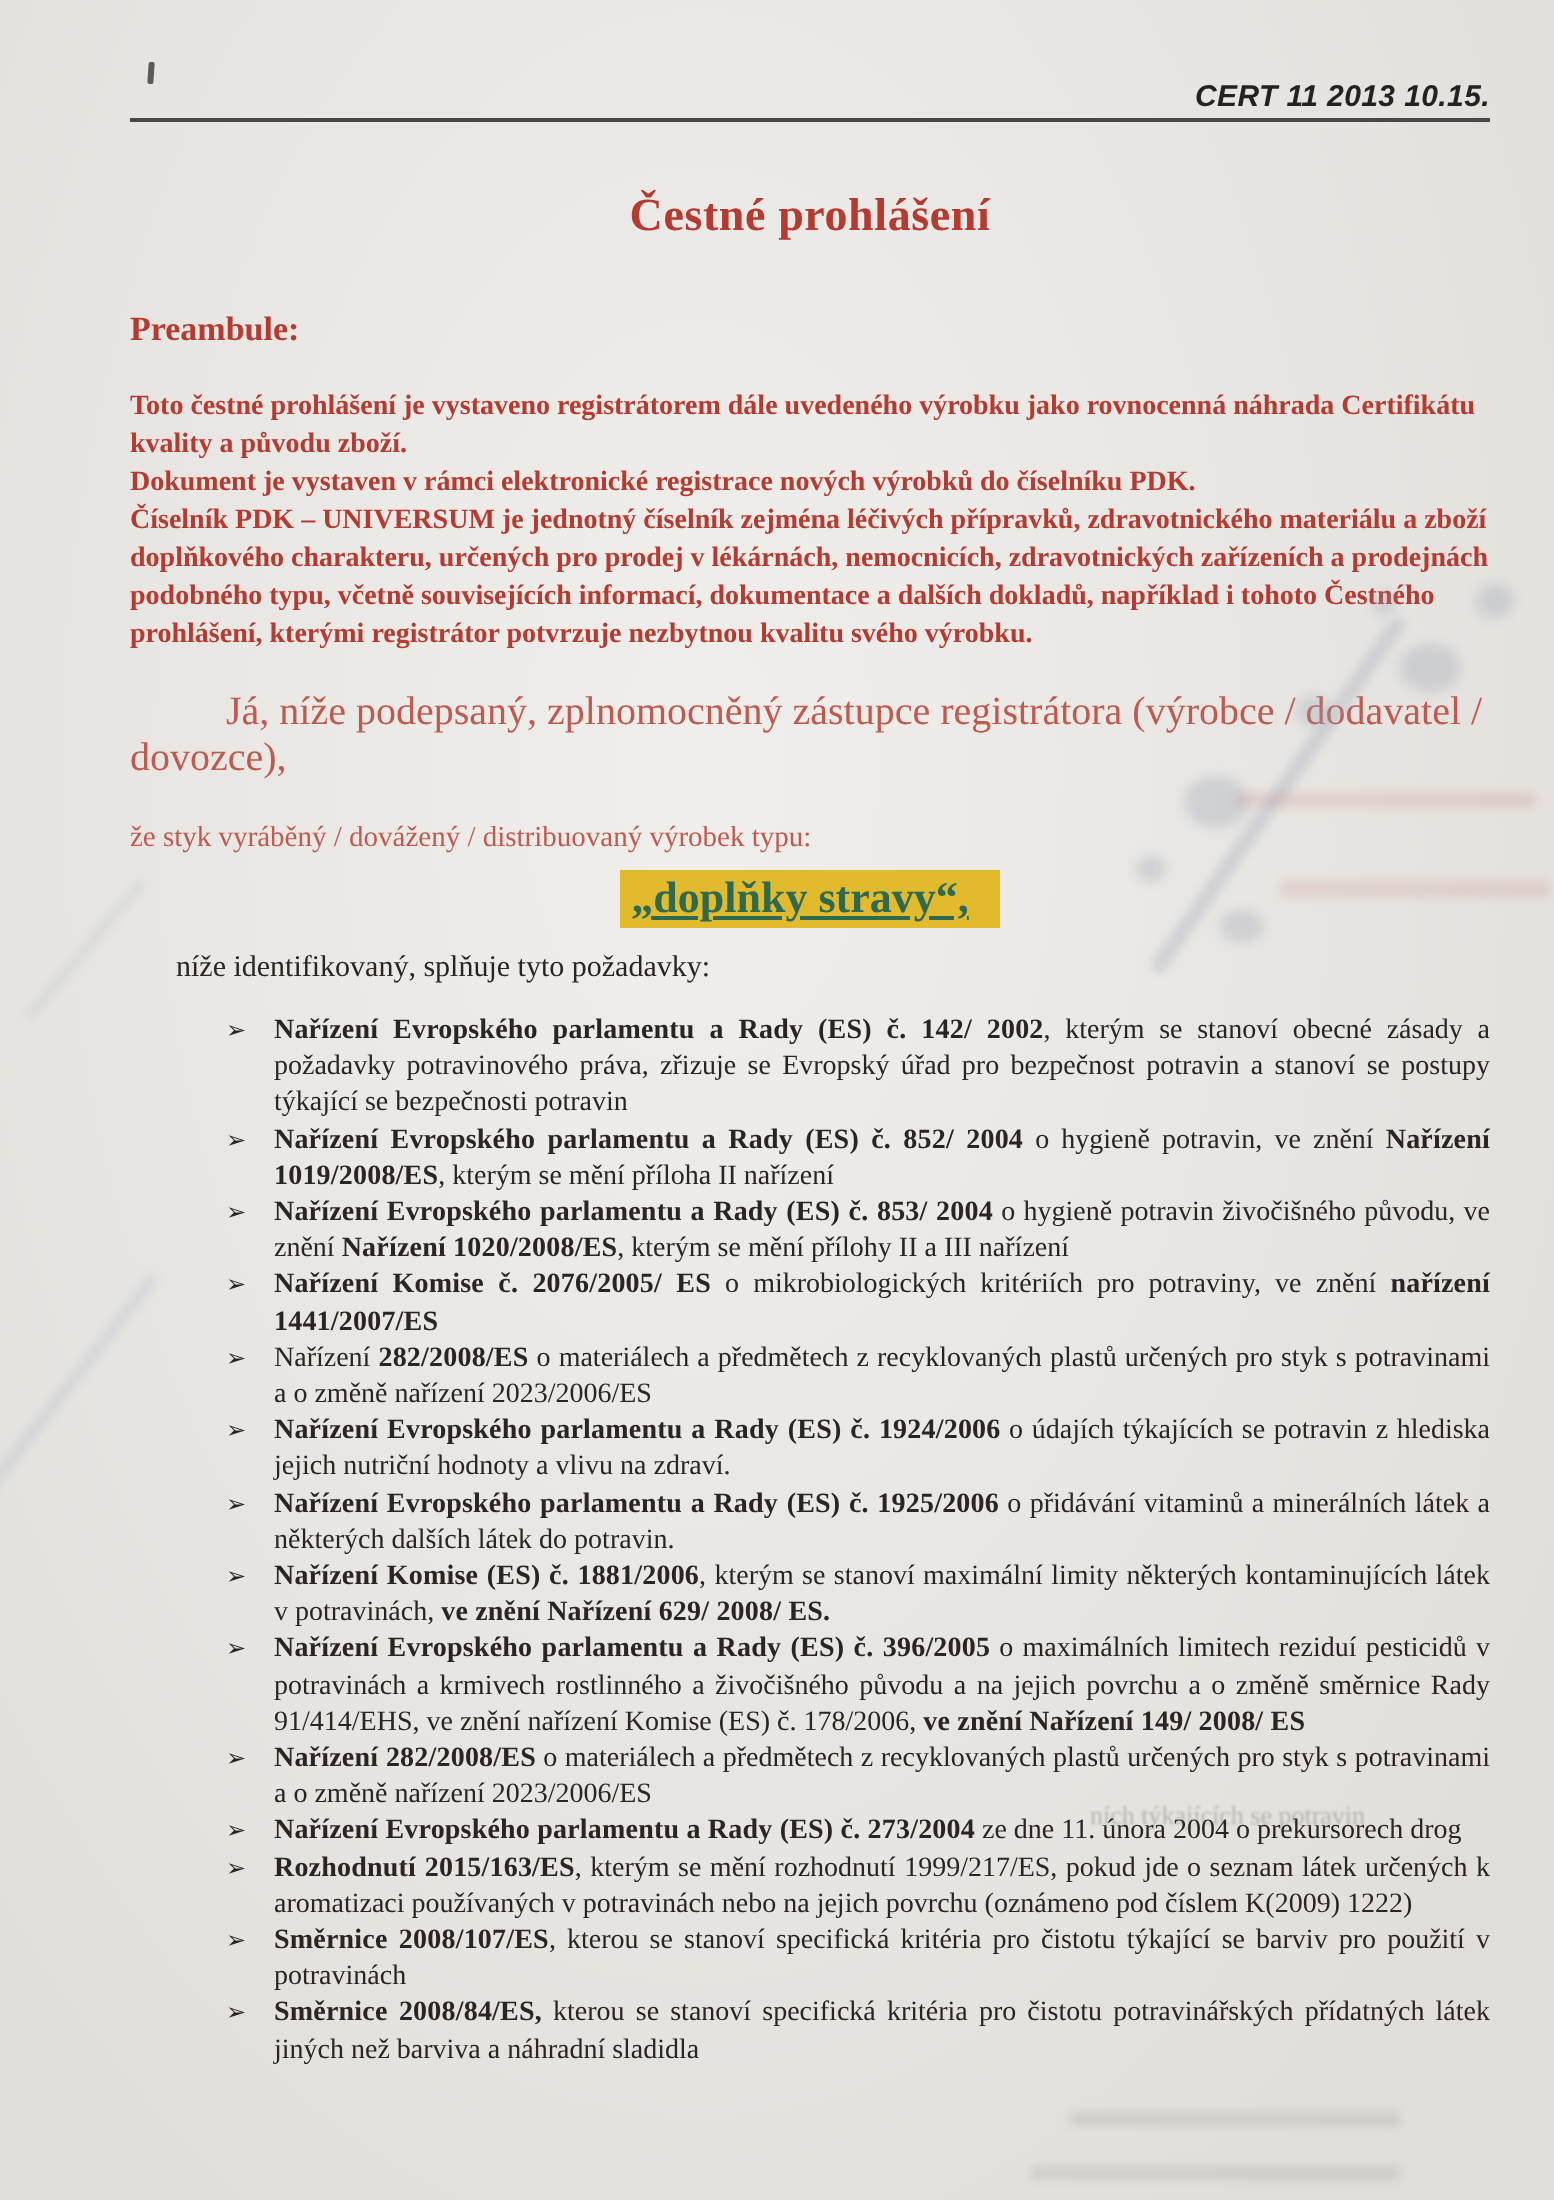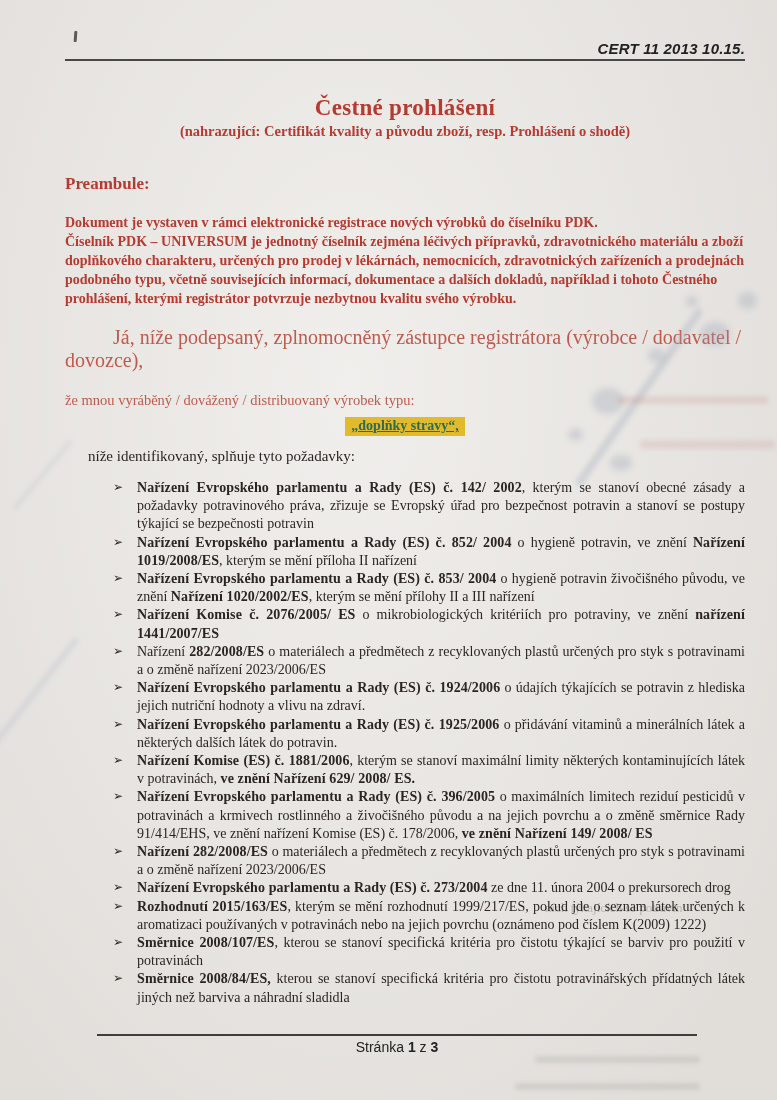--- a/index.html
+++ b/index.html
@@ -109,23 +109,23 @@
   .decl-product-line{
     margin-top:20px;
     color:var(--accent-soft);
     font-size:14.5px;
   }
   .decl-highlight-row{margin-top:7px;text-align:center;}
   .decl-highlight{
     display:inline-block;
     background:var(--hl-bg);
     color:var(--hl-text);
-    font-weight:bold;font-size:14px;
+    font-weight:bold;font-size:22px;
     text-decoration:underline;
-    padding:1px 6px 2px 6px;
+    padding:1px 16px 2px 6px;
   }
   .decl-follow{
     margin-top:12px;
     margin-left:23px;
     color:var(--ink);
     font-size:15px;
   }
   
   ul.requirements{
     list-style:none;
@@ -178,53 +178,50 @@
   <div class="deco ghost-bar gg2"></div>
   <div id="ghost-layer">
       <div class="ghost-text" style="left: 545px; top: 900px;">ních týkajících se potravin</div>
     </div>
 
   <div class="doc-header">
     <span class="doc-code">CERT 11 2013 10.15.</span>
   </div>
 
   <div class="title">Čestné prohlášení</div>
-  <div class="subtitle">(nahrazující: Certifikát kvality a původu zboží, resp. Prohlášení o shodě)</div>
 
   <section class="preambule">
     <div class="preambule-heading">Preambule:</div>
     <div class="preambule-body" id="preambule-body">
+        <p>Toto čestné prohlášení je vystaveno registrátorem dále uvedeného výrobku jako rovnocenná náhrada Certifikátu kvality a původu zboží.</p>
         <p>Dokument je vystaven v rámci elektronické registrace nových výrobků do číselníku PDK.</p>
         <p>Číselník PDK – UNIVERSUM je jednotný číselník zejména léčivých přípravků, zdravotnického materiálu a zboží doplňkového charakteru, určených pro prodej v lékárnách, nemocnicích, zdravotnických zařízeních a prodejnách podobného typu, včetně souvisejících informací, dokumentace a dalších dokladů, například i tohoto Čestného prohlášení, kterými registrátor potvrzuje nezbytnou kvalitu svého výrobku.</p>
       </div>
   </section>
 
   <section>
     <div class="decl-intro">Já, níže podepsaný, zplnomocněný zástupce registrátora (výrobce / dodavatel / dovozce),</div>
-    <div class="decl-product-line">že mnou vyráběný / dovážený / distribuovaný výrobek typu:</div>
+    <div class="decl-product-line">že styk vyráběný / dovážený / distribuovaný výrobek typu:</div>
     <div class="decl-highlight-row">
       <span class="decl-highlight">„doplňky stravy“,</span>
     </div>
     <div class="decl-follow">níže identifikovaný, splňuje tyto požadavky:</div>
   </section>
 
   <ul class="requirements" id="requirements-list">
       <li><span class="marker">➢</span><b>Nařízení Evropského parlamentu a Rady (ES) č. 142/ 2002</b><span>, kterým se stanoví obecné zásady a požadavky potravinového práva, zřizuje se Evropský úřad pro bezpečnost potravin a stanoví se postupy týkající se bezpečnosti potravin</span></li>
       <li><span class="marker">➢</span><b>Nařízení Evropského parlamentu a Rady (ES) č. 852/ 2004</b><span> o hygieně potravin, ve znění </span><b>Nařízení 1019/2008/ES</b><span>, kterým se mění příloha II nařízení</span></li>
-      <li><span class="marker">➢</span><b>Nařízení Evropského parlamentu a Rady (ES) č. 853/ 2004</b><span> o hygieně potravin živočišného původu, ve znění </span><b>Nařízení 1020/2002/ES</b><span>, kterým se mění přílohy II a III nařízení</span></li>
+      <li><span class="marker">➢</span><b>Nařízení Evropského parlamentu a Rady (ES) č. 853/ 2004</b><span> o hygieně potravin živočišného původu, ve znění </span><b>Nařízení 1020/2008/ES</b><span>, kterým se mění přílohy II a III nařízení</span></li>
       <li><span class="marker">➢</span><b>Nařízení Komise č. 2076/2005/ ES</b><span> o mikrobiologických kritériích pro potraviny, ve znění </span><b>nařízení 1441/2007/ES</b></li>
       <li><span class="marker">➢</span><span>Nařízení </span><b>282/2008/ES</b><span> o materiálech a předmětech z recyklovaných plastů určených pro styk s potravinami a o změně nařízení 2023/2006/ES</span></li>
       <li><span class="marker">➢</span><b>Nařízení Evropského parlamentu a Rady (ES) č. 1924/2006</b><span>  o údajích týkajících se potravin z hlediska jejich nutriční hodnoty a vlivu na zdraví.</span></li>
       <li><span class="marker">➢</span><b>Nařízení Evropského parlamentu a Rady (ES) č. 1925/2006</b><span>  o přidávání vitaminů a minerálních látek a některých dalších látek do potravin.</span></li>
       <li><span class="marker">➢</span><b>Nařízení Komise (ES) č. 1881/2006</b><span>, kterým se stanoví maximální limity některých kontaminujících látek v potravinách, </span><b>ve znění Nařízení 629/ 2008/ ES.</b></li>
       <li><span class="marker">➢</span><b>Nařízení Evropského parlamentu a Rady (ES) č. 396/2005</b><span> o maximálních limitech reziduí pesticidů v potravinách a krmivech rostlinného a živočišného původu a na jejich povrchu a o změně směrnice Rady 91/414/EHS, ve znění nařízení Komise (ES) č. 178/2006, </span><b>ve znění Nařízení 149/ 2008/ ES</b></li>
       <li><span class="marker">➢</span><b>Nařízení 282/2008/ES</b><span> o materiálech a předmětech z recyklovaných plastů určených pro styk s potravinami a o změně nařízení 2023/2006/ES</span></li>
       <li><span class="marker">➢</span><b>Nařízení Evropského parlamentu a Rady (ES) č. 273/2004</b><span> ze dne 11. února 2004 o prekursorech drog</span></li>
       <li><span class="marker">➢</span><b>Rozhodnutí 2015/163/ES</b><span>, kterým se mění rozhodnutí 1999/217/ES, pokud jde o seznam látek určených k aromatizaci používaných v potravinách nebo na jejich povrchu (oznámeno pod číslem K(2009) 1222)</span></li>
       <li><span class="marker">➢</span><b>Směrnice 2008/107/ES</b><span>, kterou se stanoví specifická kritéria pro čistotu týkající se barviv pro použití v potravinách</span></li>
       <li><span class="marker">➢</span><b>Směrnice 2008/84/ES,</b><span> kterou se stanoví specifická kritéria pro čistotu potravinářských přídatných látek jiných než barviva a náhradní sladidla</span></li>
     </ul>
 
-  <div class="doc-footer">
-    <span>Stránka </span><b>1</b><span> z </span><b>3</b>
-  </div>
 
 </div>
 
 </body></html>

